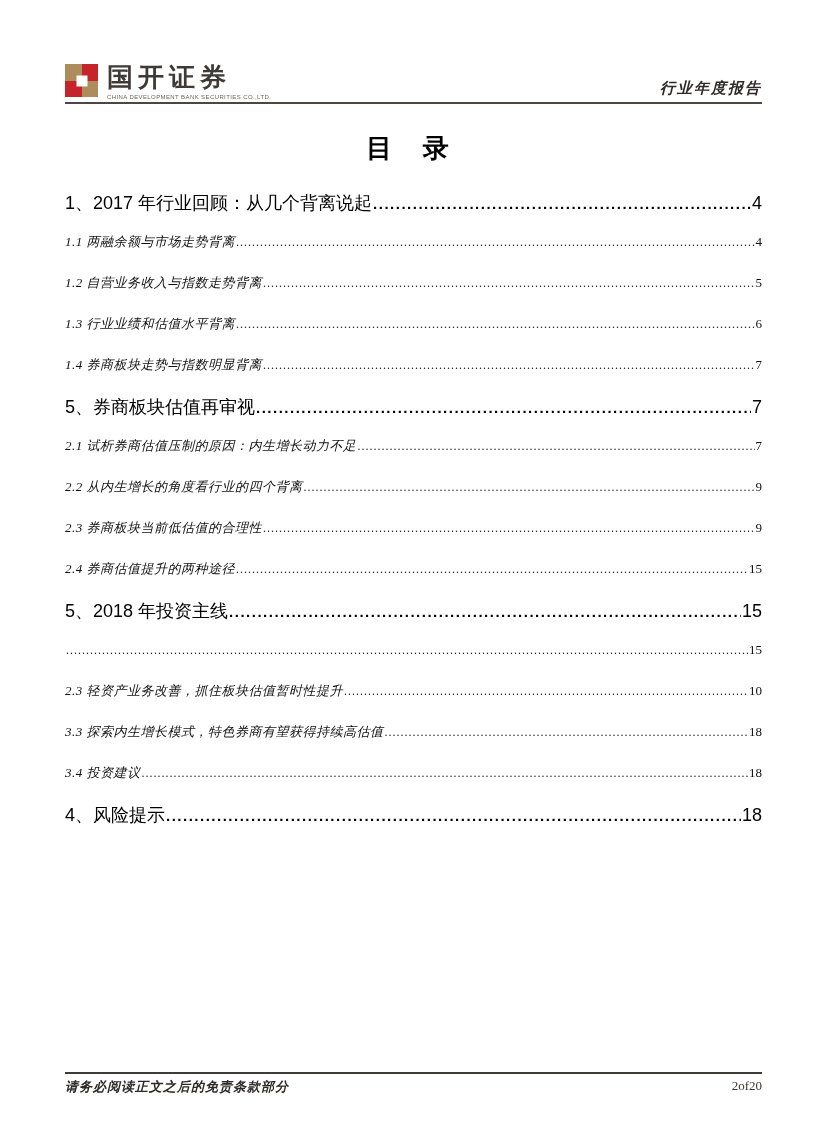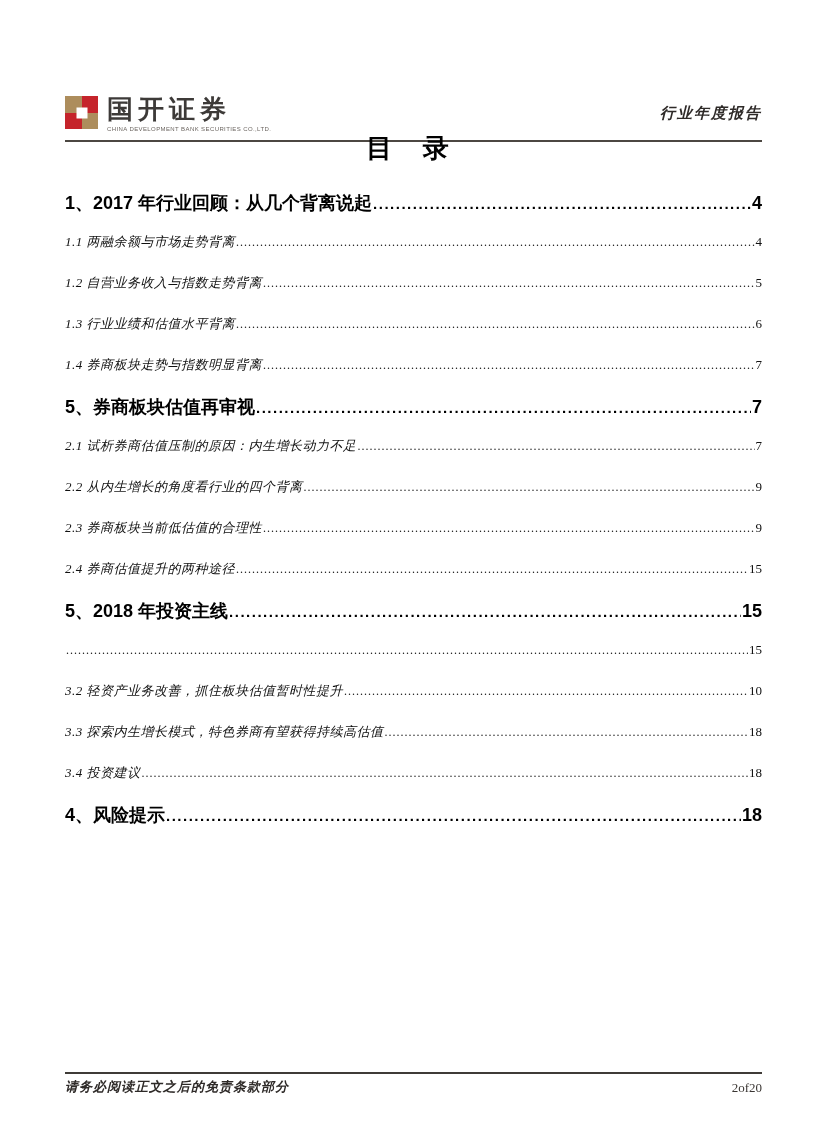--- a/index.html
+++ b/index.html
@@ -18,23 +18,22 @@
   
   .header {
     position: absolute;
     left: 65px;
     right: 65px;
     top: 64px;
   }
   .header-row {
     display: flex;
     justify-content: space-between;
-    align-items: center;
-    padding-bottom: 8px;
-    margin-top: 32px;
+    align-items: flex-end;
+    padding-bottom: 2px;
   }
   .brand { display: flex; align-items: flex-start; }
   .logo-mark {
     position: relative;
     width: 33px;
     height: 33px;
     display: grid;
     grid-template-columns: 1fr 1fr;
     grid-template-rows: 1fr 1fr;
     margin-right: 9px;
@@ -116,21 +115,21 @@
     margin: 0 1px;
   }
   .toc-dots::after {
     content: "...................................................................................................................................................................................................................";
   }
   .toc-page { flex: none; text-align: right; }
 
   .level-1 {
     font-family: "Liberation Sans", sans-serif;
     font-size: 18px;
-    font-weight: 700;
+    font-weight: 400;
     color: #000000;
     margin-top: 15px;
     margin-bottom: 8px;
     line-height: 24px;
   }
   .level-1:first-child { margin-top: 0; }
   .level-1 .toc-dots { font-size: 15px; letter-spacing: 1.5px; font-weight: 800; }
 
   .level-2 {
     font-family: "Liberation Serif", serif;
@@ -148,21 +147,21 @@
   .footer {
     position: absolute;
     left: 65px;
     right: 65px;
     bottom: 26px;
   }
   .footer-rule { border-top: 2px solid #3f3b37; }
   .footer-row {
     display: flex;
     justify-content: space-between;
-    align-items: flex-end;
+    align-items: flex-start;
     padding-top: 4px;
   }
   .footer-disclaimer {
     font-family: "Liberation Serif", serif;
     font-style: italic;
     font-weight: 600;
     font-size: 13px;
     color: #2e2a28;
     letter-spacing: 1px;
   }
@@ -266,21 +265,21 @@
       <span class="toc-dots"></span>
       <span class="toc-page">15</span>
     </div>
 
     <div class="toc-item level-2">
       <span class="toc-dots"></span>
       <span class="toc-page">15</span>
     </div>
 
     <div class="toc-item level-2">
-      <span class="toc-label">3.2 轻资产业务改善，抓住板块估值暂时性提升</span>
+      <span class="toc-label">2.3 轻资产业务改善，抓住板块估值暂时性提升</span>
       <span class="toc-dots"></span>
       <span class="toc-page">10</span>
     </div>
 
     <div class="toc-item level-2">
       <span class="toc-label">3.3 探索内生增长模式，特色券商有望获得持续高估值</span>
       <span class="toc-dots"></span>
       <span class="toc-page">18</span>
     </div>
 

